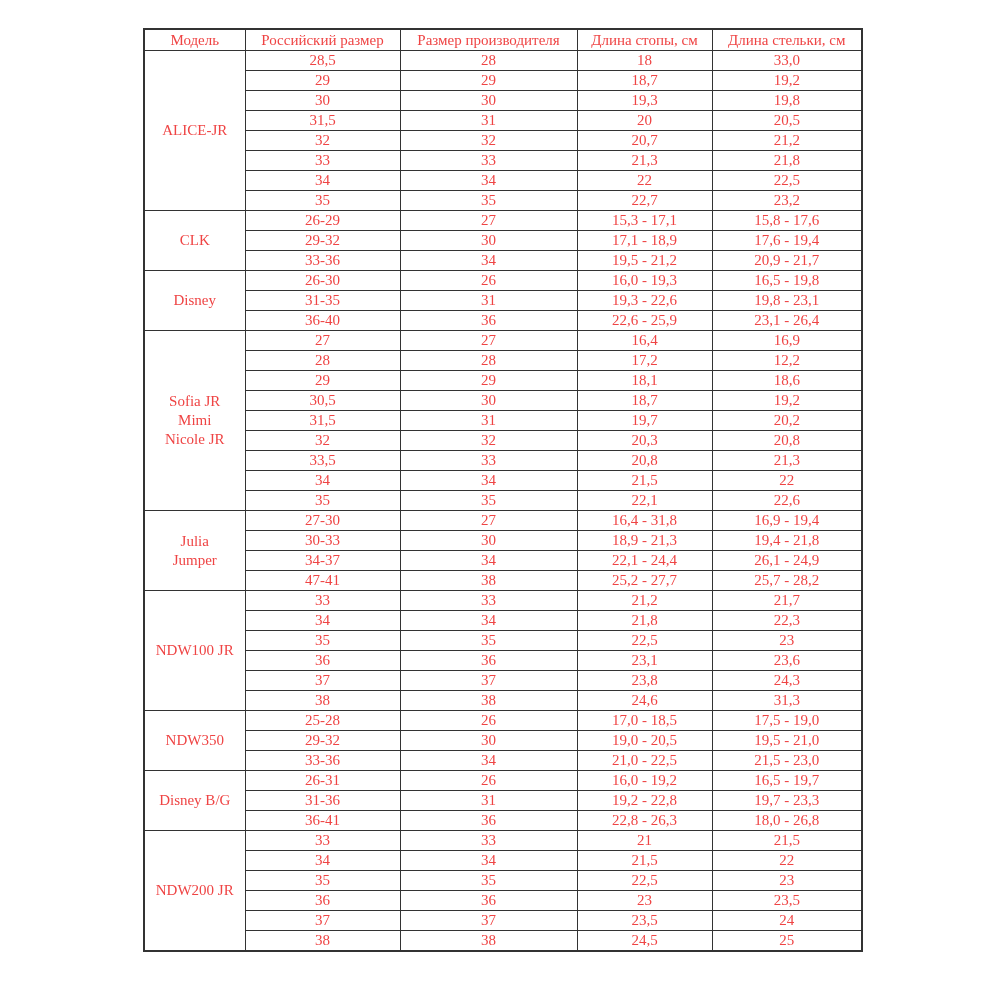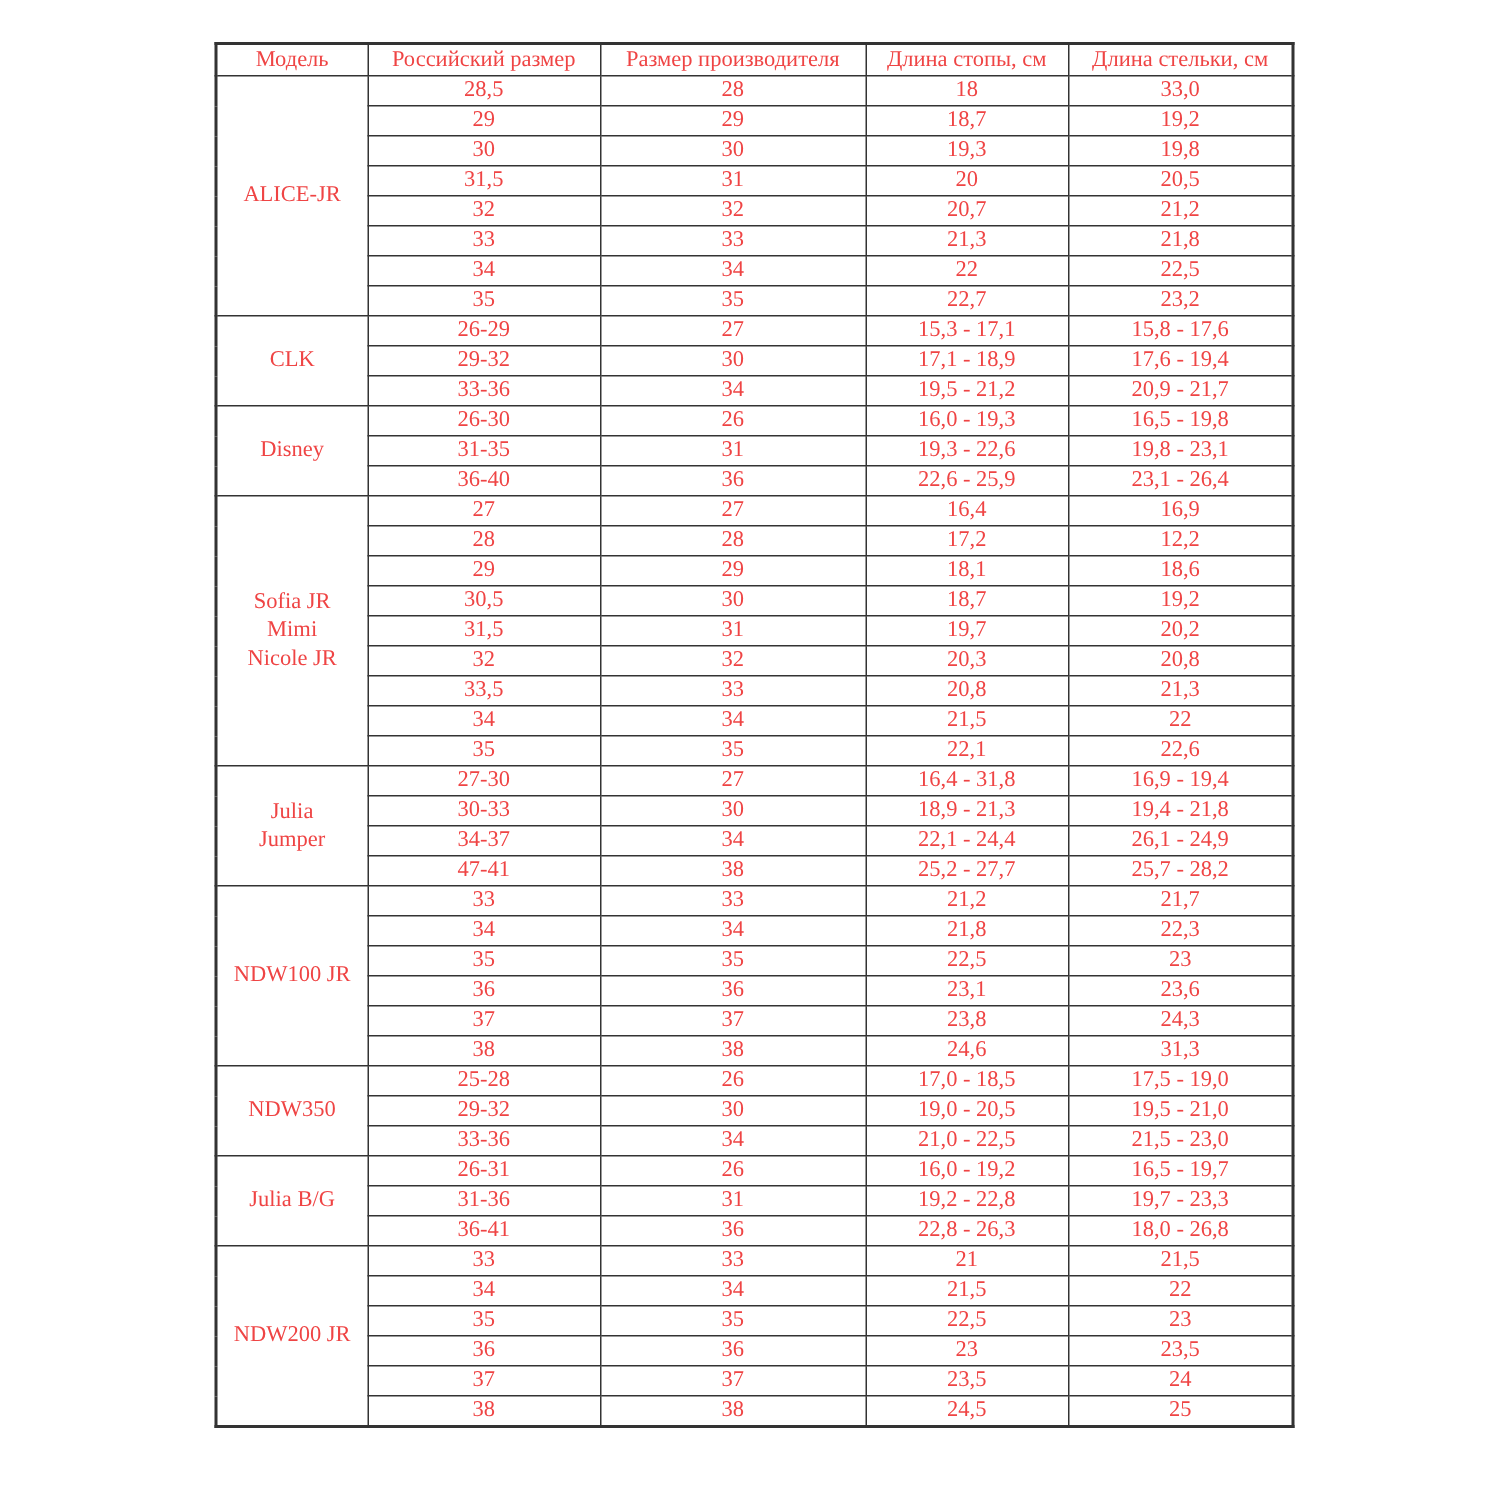--- a/index.html
+++ b/index.html
@@ -288,21 +288,21 @@
         <td>19,5 - 21,0</td>
       </tr>
       <tr>
         <td>33-36</td>
         <td>34</td>
         <td>21,0 - 22,5</td>
         <td>21,5 - 23,0</td>
       </tr>
       <tr>
         <td class="model" rowspan="3">
-          <span>Julia B/G</span>
+          <span>Disney B/G</span>
         </td>
         <td>26-31</td>
         <td>26</td>
         <td>16,0 - 19,2</td>
         <td>16,5 - 19,7</td>
       </tr>
       <tr>
         <td>31-36</td>
         <td>31</td>
         <td>19,2 - 22,8</td>

